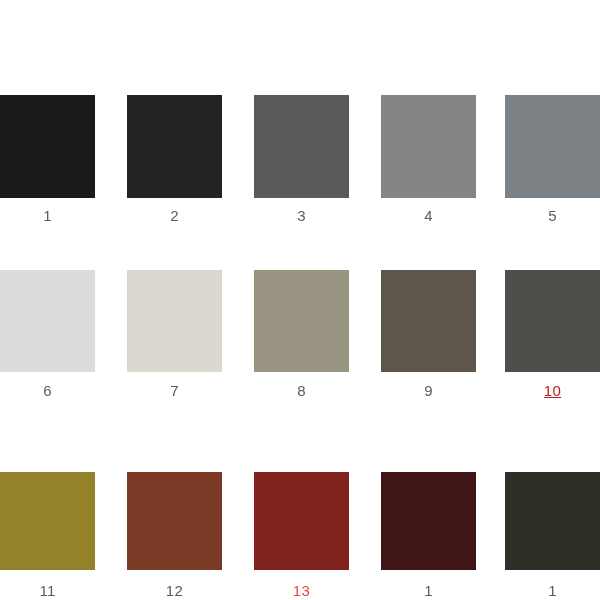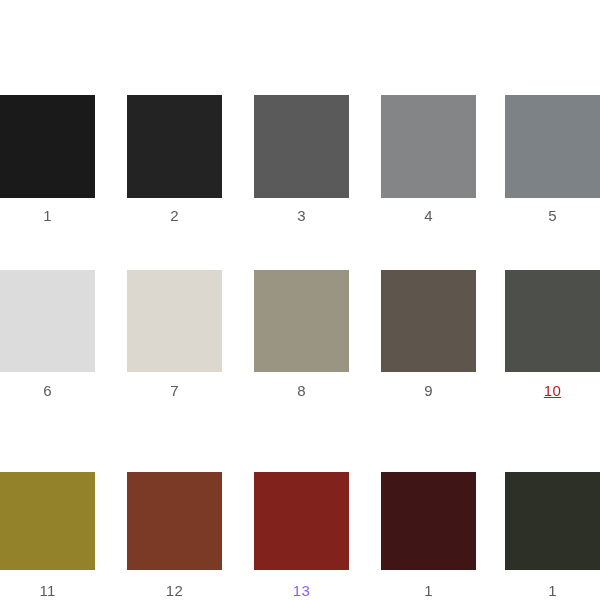--- a/index.html
+++ b/index.html
@@ -122,21 +122,21 @@
     <div class="swatch-cell col-1">
       <span class="swatch-chip" style="background-color: rgb(147, 130, 41);"></span>
       <span class="swatch-label" style="color: rgb(91, 91, 91);">11</span>
     </div>
     <div class="swatch-cell col-2">
       <span class="swatch-chip" style="background-color: rgb(122, 58, 38);"></span>
       <span class="swatch-label" style="color: rgb(91, 91, 91);">12</span>
     </div>
     <div class="swatch-cell col-3">
       <span class="swatch-chip" style="background-color: rgb(130, 34, 28);"></span>
-      <span class="swatch-label" style="color: #8b5cf6;">13</span>
+      <span class="swatch-label" style="color: #ef4444;">13</span>
     </div>
     <div class="swatch-cell col-4">
       <span class="swatch-chip" style="background-color: rgb(63, 21, 22);"></span>
       <span class="swatch-label" style="color: rgb(91, 91, 91);">1</span>
     </div>
     <div class="swatch-cell col-5">
       <span class="swatch-chip" style="background-color: rgb(44, 48, 39);"></span>
       <span class="swatch-label" style="color: rgb(91, 91, 91);">1</span>
     </div>
   </div>

